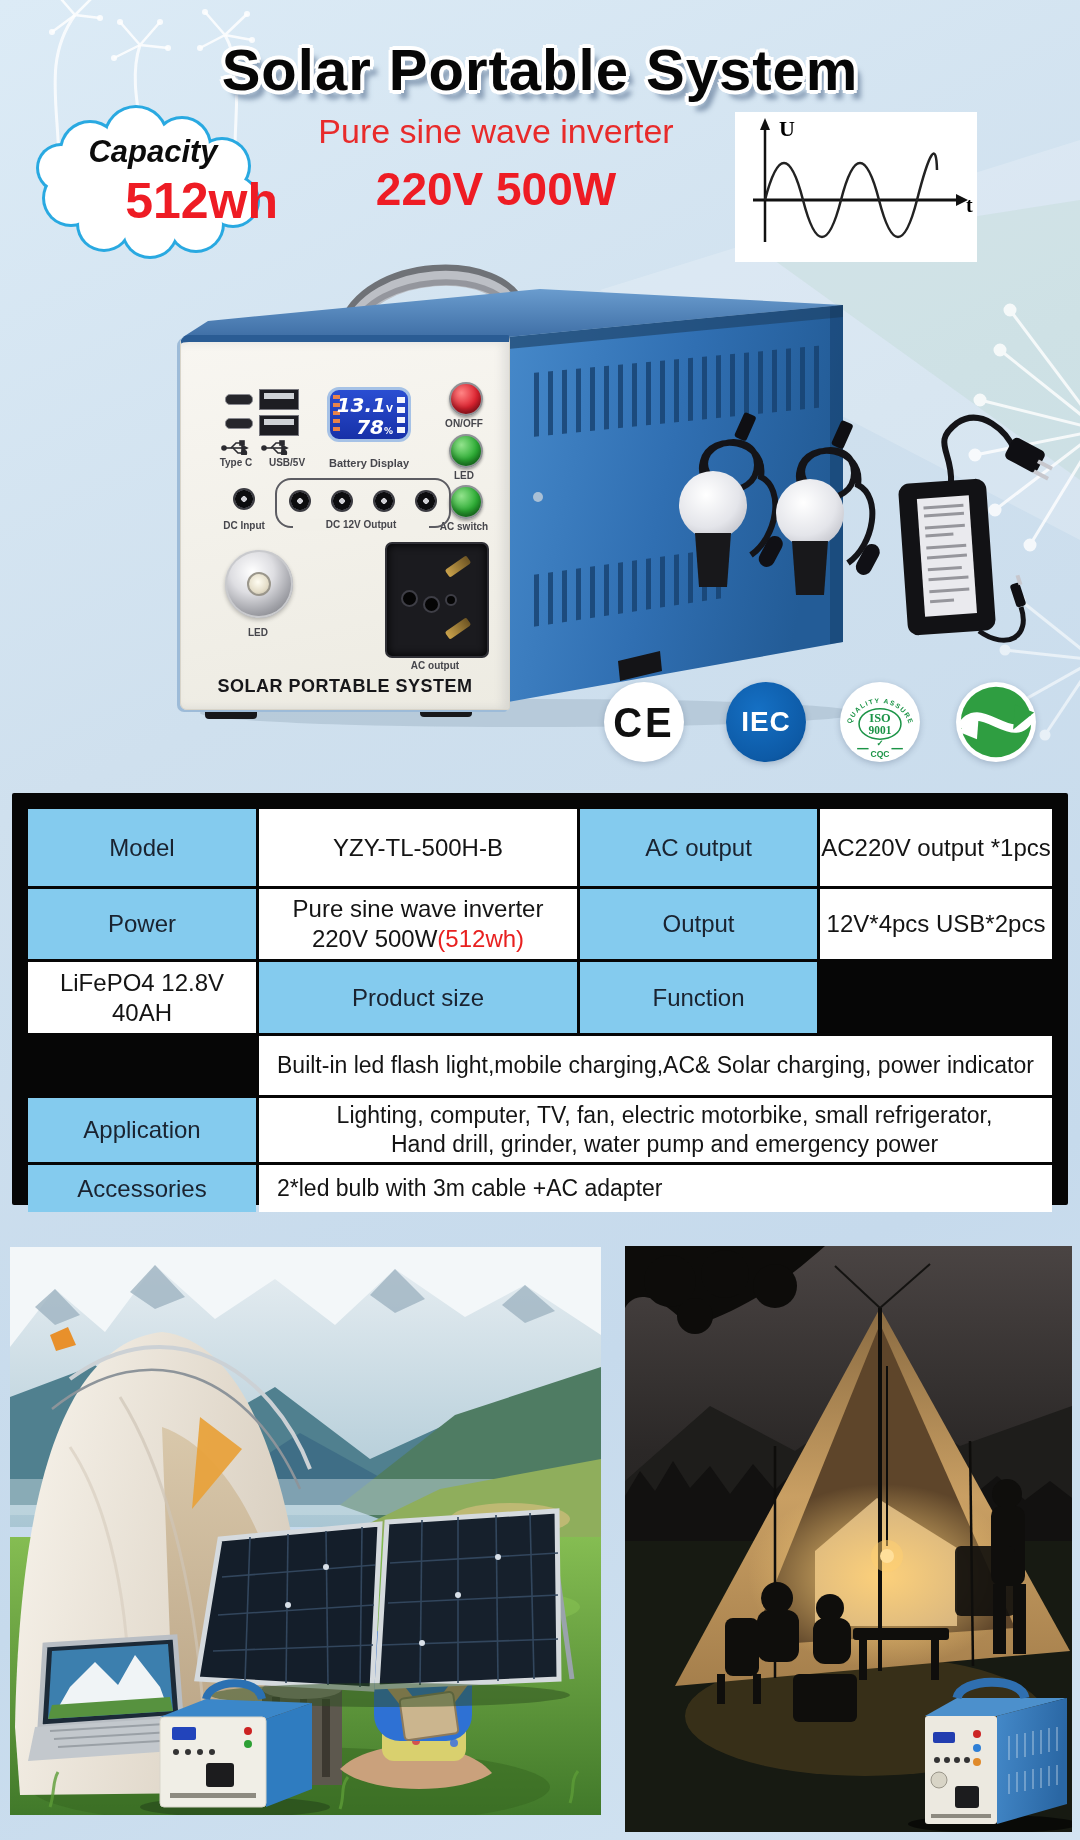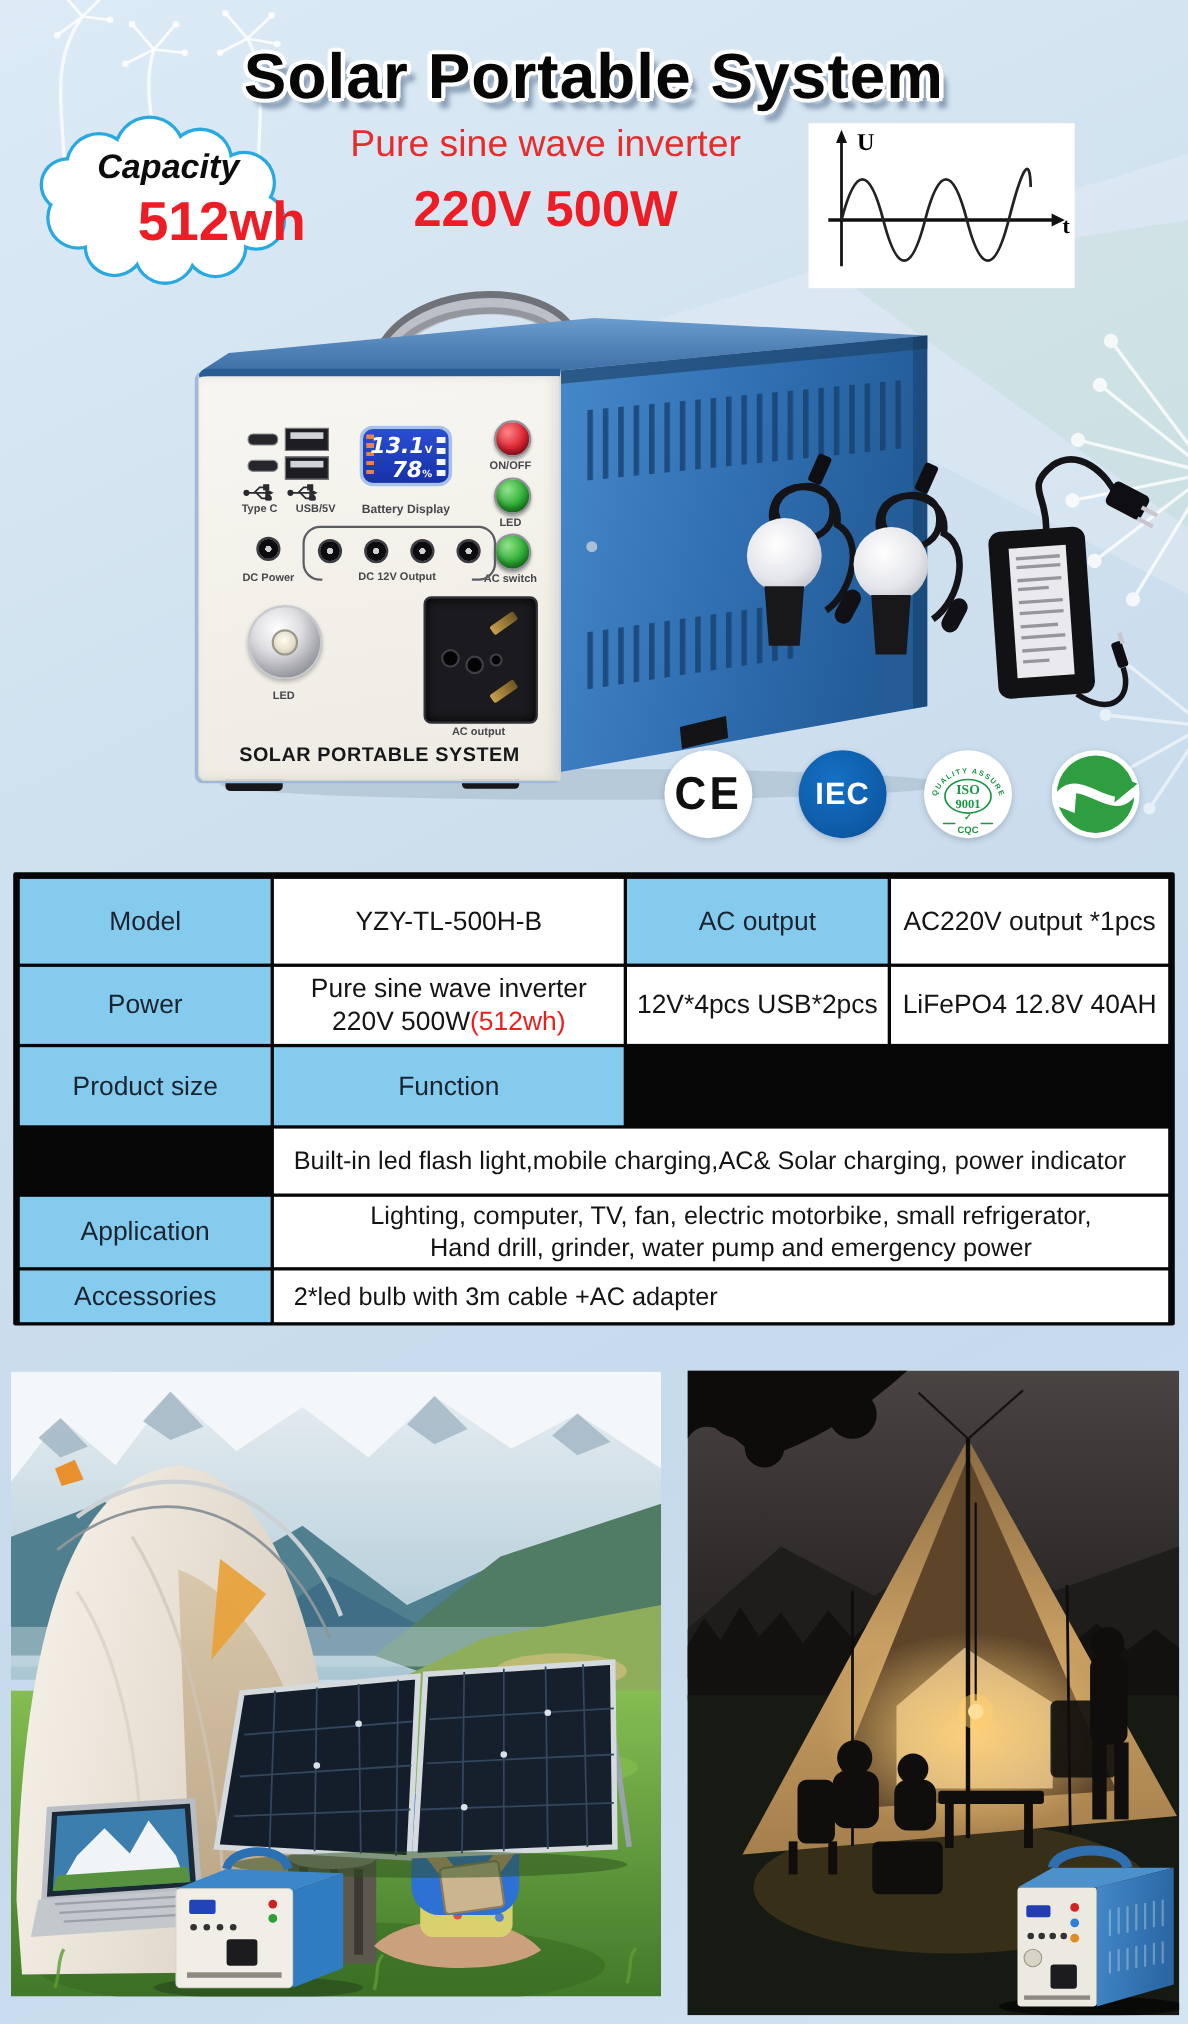--- a/index.html
+++ b/index.html
@@ -61,21 +61,21 @@
 
   
   .cert{position:absolute;top:682px;width:80px;height:80px;border-radius:50%;background:#fff;
     box-shadow:0 2px 6px rgba(40,60,90,.25);display:flex;align-items:center;justify-content:center;}
   #cert-ce span{font-size:40px;font-weight:bold;color:#101010;letter-spacing:3px;transform:scaleY(1.05);}
   #cert-iec{background:radial-gradient(circle at 40% 35%,#1570c4,#0d5aa6 70%,#09437e);}
   #cert-iec span{color:#fff;font-size:28px;font-weight:bold;letter-spacing:1px;}
 
   
   #spec-table{left:12px;top:793px;width:1056px;height:412px;background:#060606;border-radius:2px;
-    padding:6px;box-sizing:border-box;display:grid;
+    padding:16px;box-sizing:border-box;display:grid;
     grid-template-columns:228px 318px 237px 1fr;
     grid-template-rows:77px 70px 71px 59px 64px 47px;gap:3px;}
   .th{background:#84cbee;color:#1a2330;display:flex;align-items:center;justify-content:center;
     font-size:24px;text-align:center;}
   .td{background:#ffffff;color:#141414;display:flex;align-items:center;justify-content:center;
     font-size:24px;text-align:center;flex-direction:column;line-height:1.25;}
   .td.wide{grid-column:2 / 5;justify-content:flex-start;flex-direction:row;text-align:left;
     padding-left:18px;font-size:23px;}
   .td.wide.two-line{flex-direction:column;align-items:center;justify-content:center;}
   .red-inline{color:#e8201f;}
@@ -288,21 +288,21 @@
     <div class="lbl" style="left:128px;top:116px;width:120px;font-size:11px">Battery Display</div>
 
     <div class="btn red" style="left:268px;top:40px"></div>
     <div class="lbl" style="left:254px;top:77px;width:58px">ON/OFF</div>
     <div class="btn green" style="left:268px;top:92px"></div>
     <div class="lbl" style="left:262px;top:129px;width:42px">LED</div>
     <div class="btn green" style="left:268px;top:143px"></div>
     <div class="lbl" style="left:250px;top:180px;width:66px">AC switch</div>
 
     <div class="jack" style="left:52px;top:146px"></div>
-    <div class="lbl" style="left:28px;top:179px;width:70px">DC Power</div>
+    <div class="lbl" style="left:28px;top:179px;width:70px">DC Input</div>
 
     <div id="dc-group">
       <div class="jack" style="left:12px;top:10px"></div>
       <div class="jack" style="left:54px;top:10px"></div>
       <div class="jack" style="left:96px;top:10px"></div>
       <div class="jack" style="left:138px;top:10px"></div>
     </div>
     <div class="lbl" style="left:112px;top:177px;width:136px;background:#f2f0e9;padding:1px 0">DC 12V Output</div>
 
     <div id="flashlight">
@@ -405,20 +405,21 @@
     <div class="th">Model</div>
     <div class="td">YZY-TL-500H-B</div>
     <div class="th">AC output</div>
     <div class="td">AC220V output *1pcs</div>
 
     <div class="th">Power</div>
     <div class="td">
       <span>Pure sine wave inverter</span>
       <span><span>220V 500W</span><span class="red-inline">(512wh)</span></span>
     </div>
+    <div class="th">Output</div>
     <div class="td">12V*4pcs USB*2pcs</div>
 
     <div class="td">LiFePO4 12.8V 40AH</div>
     <div class="th">Product size</div>
 
     <div class="th">Function</div>
     <div class="td wide">Built-in led flash light,mobile charging,AC&amp; Solar charging, power indicator</div>
 
     <div class="th">Application</div>
     <div class="td wide two-line">

